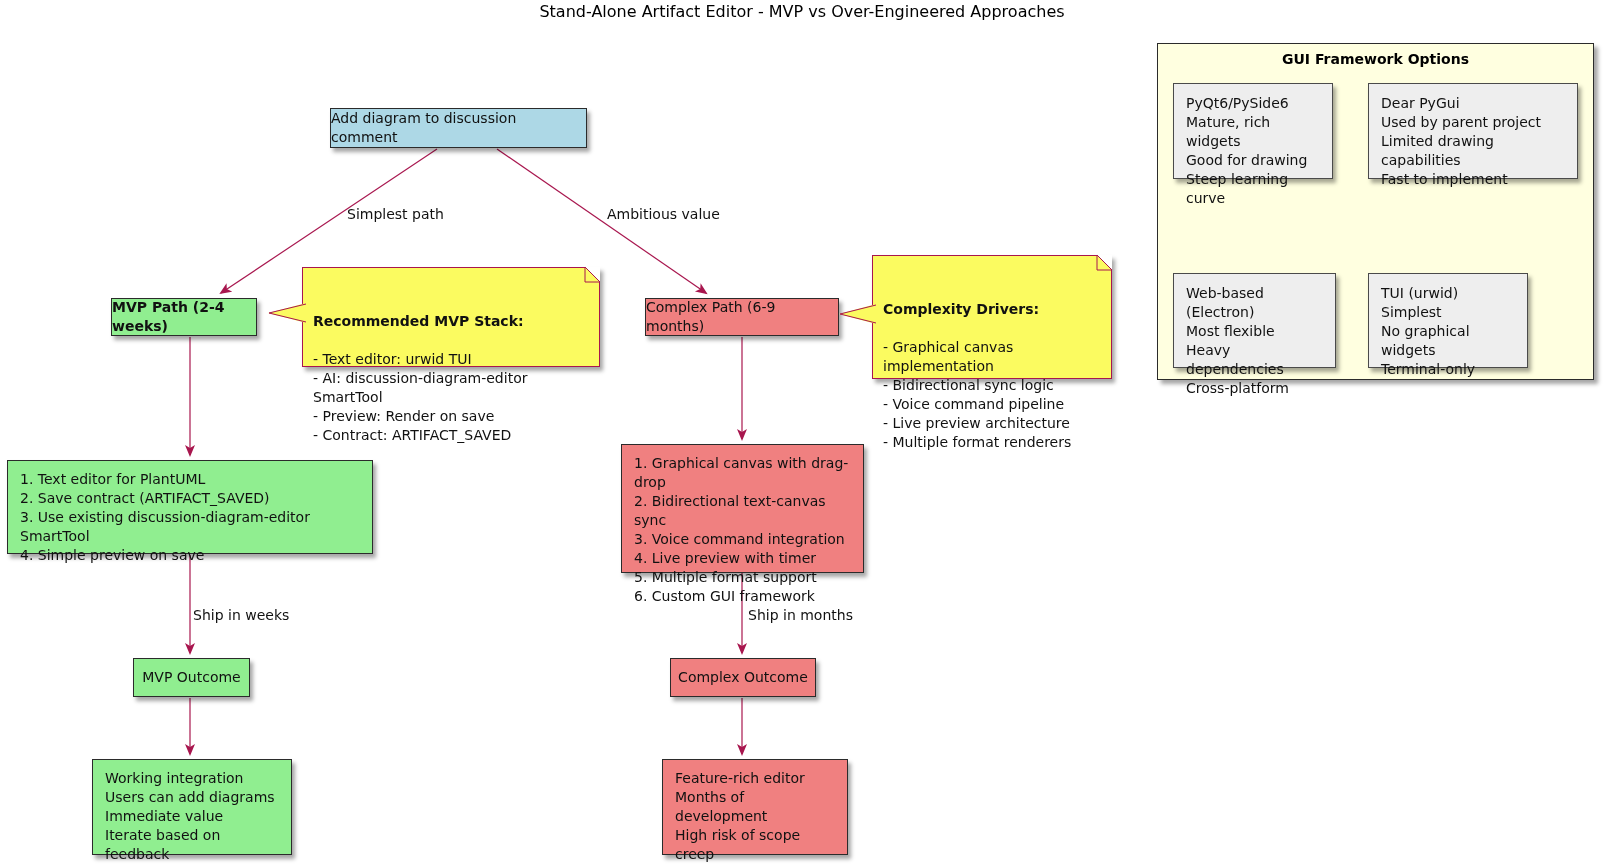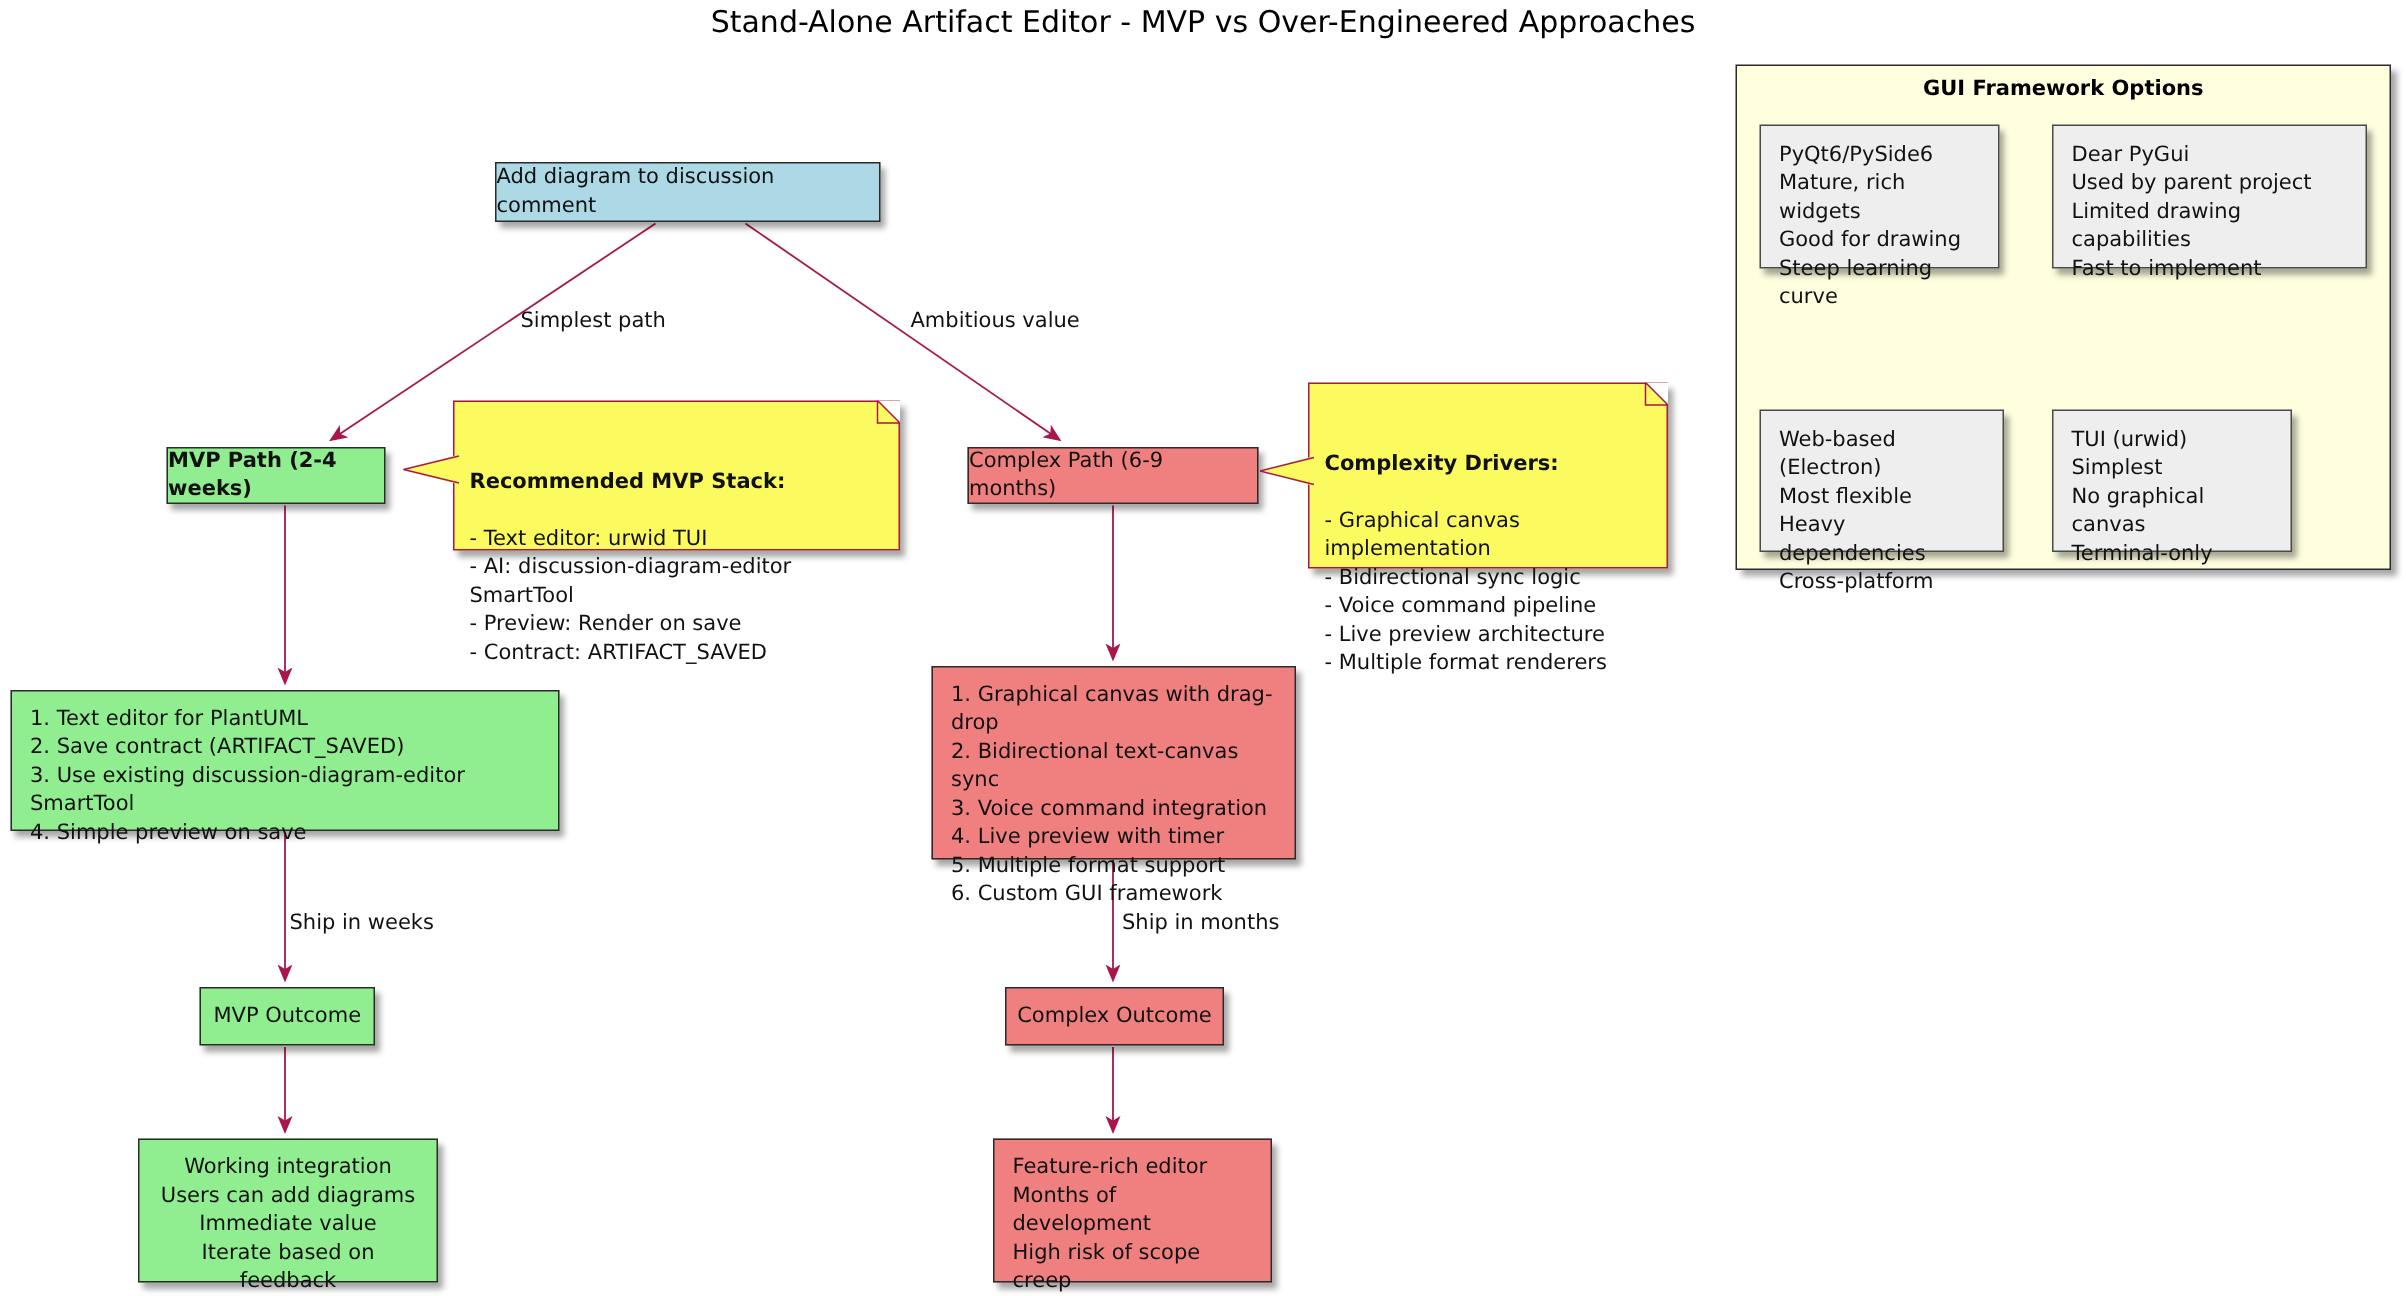--- a/index.html
+++ b/index.html
@@ -6,21 +6,21 @@
   .canvas {
     position:relative; width:1604px; height:864px; background:#ffffff;
     font-family:"DejaVu Sans", sans-serif; font-size:14px; color:#111;
     overflow:hidden;
   }
   .layer { position:absolute; left:0; top:0; z-index:1; }
   .toplayer { position:absolute; left:0; top:0; z-index:5; pointer-events:none; }
 
   .diagram-title {
     position:absolute; top:2px; left:0; width:100%; text-align:center;
-    font-size:20px; color:#000; z-index:2;
+    font-size:16px; color:#000; z-index:2;
   }
 
   .node {
     position:absolute; box-sizing:border-box; z-index:2;
     border:1.5px solid var(--node_border);
     box-shadow:3px 4px 4px rgba(0,0,0,0.35);
     display:flex; align-items:center; justify-content:center;
     line-height:19px;
   }
   .multi {
@@ -94,21 +94,21 @@
   <div class="edge-label" style="left:748px; top:606px;">Ship in months</div>
 
   <div class="node start-node" style="left:330px; top:108px; width:257px; height:40px;">Add diagram to discussion comment</div>
 
   <div class="node green-node" style="left:111px; top:298px; width:146px; height:38px;font-weight:bold;">MVP Path (2-4 weeks)</div>
   <div class="node green-node multi" style="left:7px; top:460px; width:366px; height:94px;">1. Text editor for PlantUML
 2. Save contract (ARTIFACT_SAVED)
 3. Use existing discussion-diagram-editor SmartTool
 4. Simple preview on save</div>
   <div class="node green-node" style="left:133px; top:658px; width:117px; height:39px;">MVP Outcome</div>
-  <div class="node green-node multi" style="left:92px; top:759px; width:200px; height:96px;text-align:center;">Working integration
+  <div class="node green-node multi" style="left:92px; top:759px; width:200px; height:96px;">Working integration
 Users can add diagrams
 Immediate value
 Iterate based on feedback</div>
 
   <div class="node red-node" style="left:645px; top:298px; width:194px; height:38px;">Complex Path (6-9 months)</div>
   <div class="node red-node multi" style="left:621px; top:444px; width:243px; height:129px;">1. Graphical canvas with drag-drop
 2. Bidirectional text-canvas sync
 3. Voice command integration
 4. Live preview with timer
 5. Multiple format support
@@ -160,17 +160,17 @@
     <div class="option" style="left:210px; top:39px; width:210px; height:96px;">Dear PyGui
 Used by parent project
 Limited drawing capabilities
 Fast to implement</div>
     <div class="option" style="left:15px; top:229px; width:163px; height:95px;">Web-based (Electron)
 Most flexible
 Heavy dependencies
 Cross-platform</div>
     <div class="option" style="left:210px; top:229px; width:160px; height:95px;">TUI (urwid)
 Simplest
-No graphical canvas
+No graphical widgets
 Terminal-only</div>
   </div>
 
 </div>
 
 </body></html>

